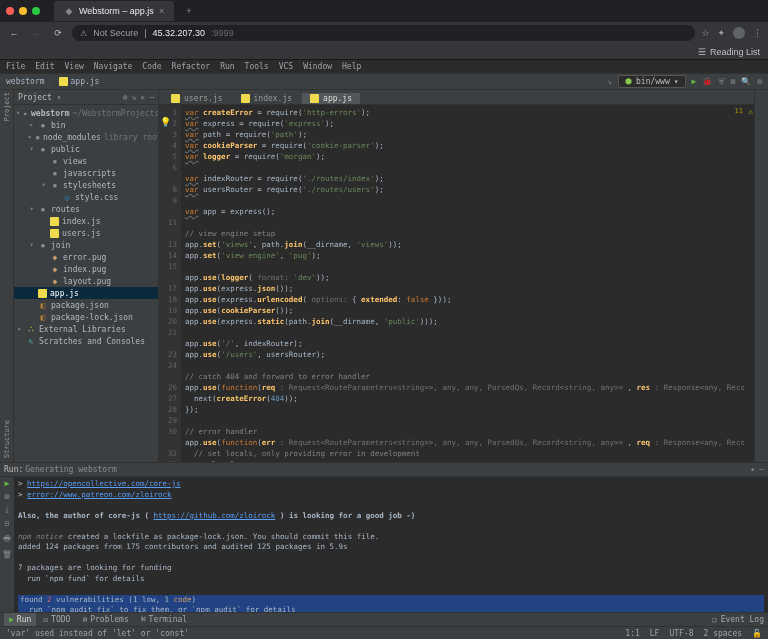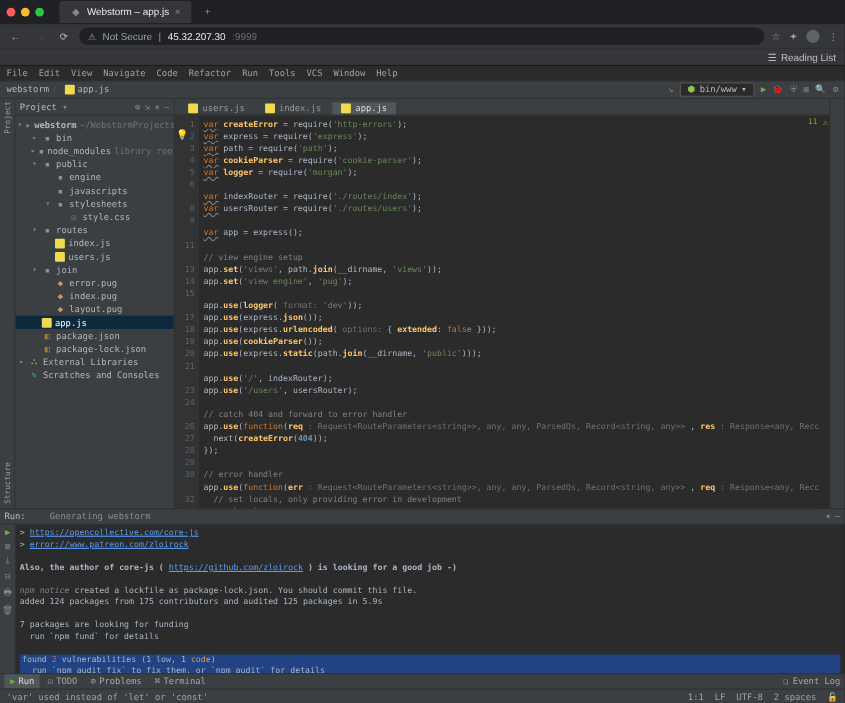--- a/index.html
+++ b/index.html
@@ -63,27 +63,27 @@
   .etab.active { background:#515658; color:#ddd; }
   .editor-body { flex:1; display:flex; overflow:hidden; position:relative; }
   .gutter { width:22px; background:#313335; color:#606366; text-align:right; padding:2px 4px 2px 0; line-height:11px; font-size:7.5px; }
   .code { flex:1; padding:2px 4px; line-height:11px; font-size:7.5px; white-space:pre; overflow:hidden; color:#a9b7c6; }
   .code .kw { color:#cc7832; }
   .code .kwu { color:#cc7832; text-decoration:underline wavy #808080; }
   .code .fn { color:#ffc66d; font-weight:bold; }
   .code .str { color:#6a8759; }
   .code .cm { color:#808080; }
   .code .hint { color:#707070; }
-  .code .val { color:#6897bb;font-weight:bold; }
+  .code .val { color:#6897bb; }
   .markers { width:10px; background:#2b2b2b; position:relative; }
   .markers .warn { position:absolute; right:1px; top:2px; font-size:8px; color:#b39c00; }
   .bulb { position:absolute; left:1px; top:12px; color:#f2c200; font-size:9px; }
   
   .tool-window { height:150px; border-top:1px solid #323232; display:flex; flex-direction:column; background:#2b2b2b; }
-  .tw-header { height:14px; background:#3c3f41; display:flex; align-items:center; padding:0 4px; gap:22px; color:#bbb; border-bottom:1px solid #323232; }
+  .tw-header { height:14px; background:#3c3f41; display:flex; align-items:center; padding:0 4px; gap:2px; color:#bbb; border-bottom:1px solid #323232; }
   .tw-header .sub { color:#8a8e91; }
   .tw-header .right { margin-left:auto; display:flex; gap:4px; color:#888; }
   .tw-body { flex:1; display:flex; min-height:0; }
   .tw-gutter { width:14px; background:#3c3f41; display:flex; flex-direction:column; align-items:center; gap:4px; padding-top:2px; color:#888; }
   .console { flex:1; padding:2px 4px; line-height:10.5px; font-size:7.5px; white-space:pre-wrap; overflow:hidden; color:#a9b7c6; }
   .console a { color:#589df6; text-decoration:underline; }
   .console .note { color:#808080;font-style:italic; }
   .console .g { color:#a9b7c6; font-weight:bold; }
   .console .hl { background:#214283; display:block; padding:0 2px; }
   .console .red { color:#cc666e; }
@@ -214,21 +214,21 @@
             <span class="faded">library root</span>
           </div>
         <div class="tree-row" style="padding-left:14px">
             <span class="ar">▾</span>
             <span class="ic folder-ic">▪</span>
             <span>public</span>
           </div>
         <div class="tree-row" style="padding-left:26px">
             <span class="ar"></span>
             <span class="ic folder-ic">▪</span>
-            <span>engine</span>
+            <span>views</span>
           </div>
         <div class="tree-row" style="padding-left:26px">
             <span class="ar"></span>
             <span class="ic folder-ic">▪</span>
             <span>javascripts</span>
           </div>
         <div class="tree-row" style="padding-left:26px">
             <span class="ar">▾</span>
             <span class="ic folder-ic">▪</span>
             <span>stylesheets</span>

